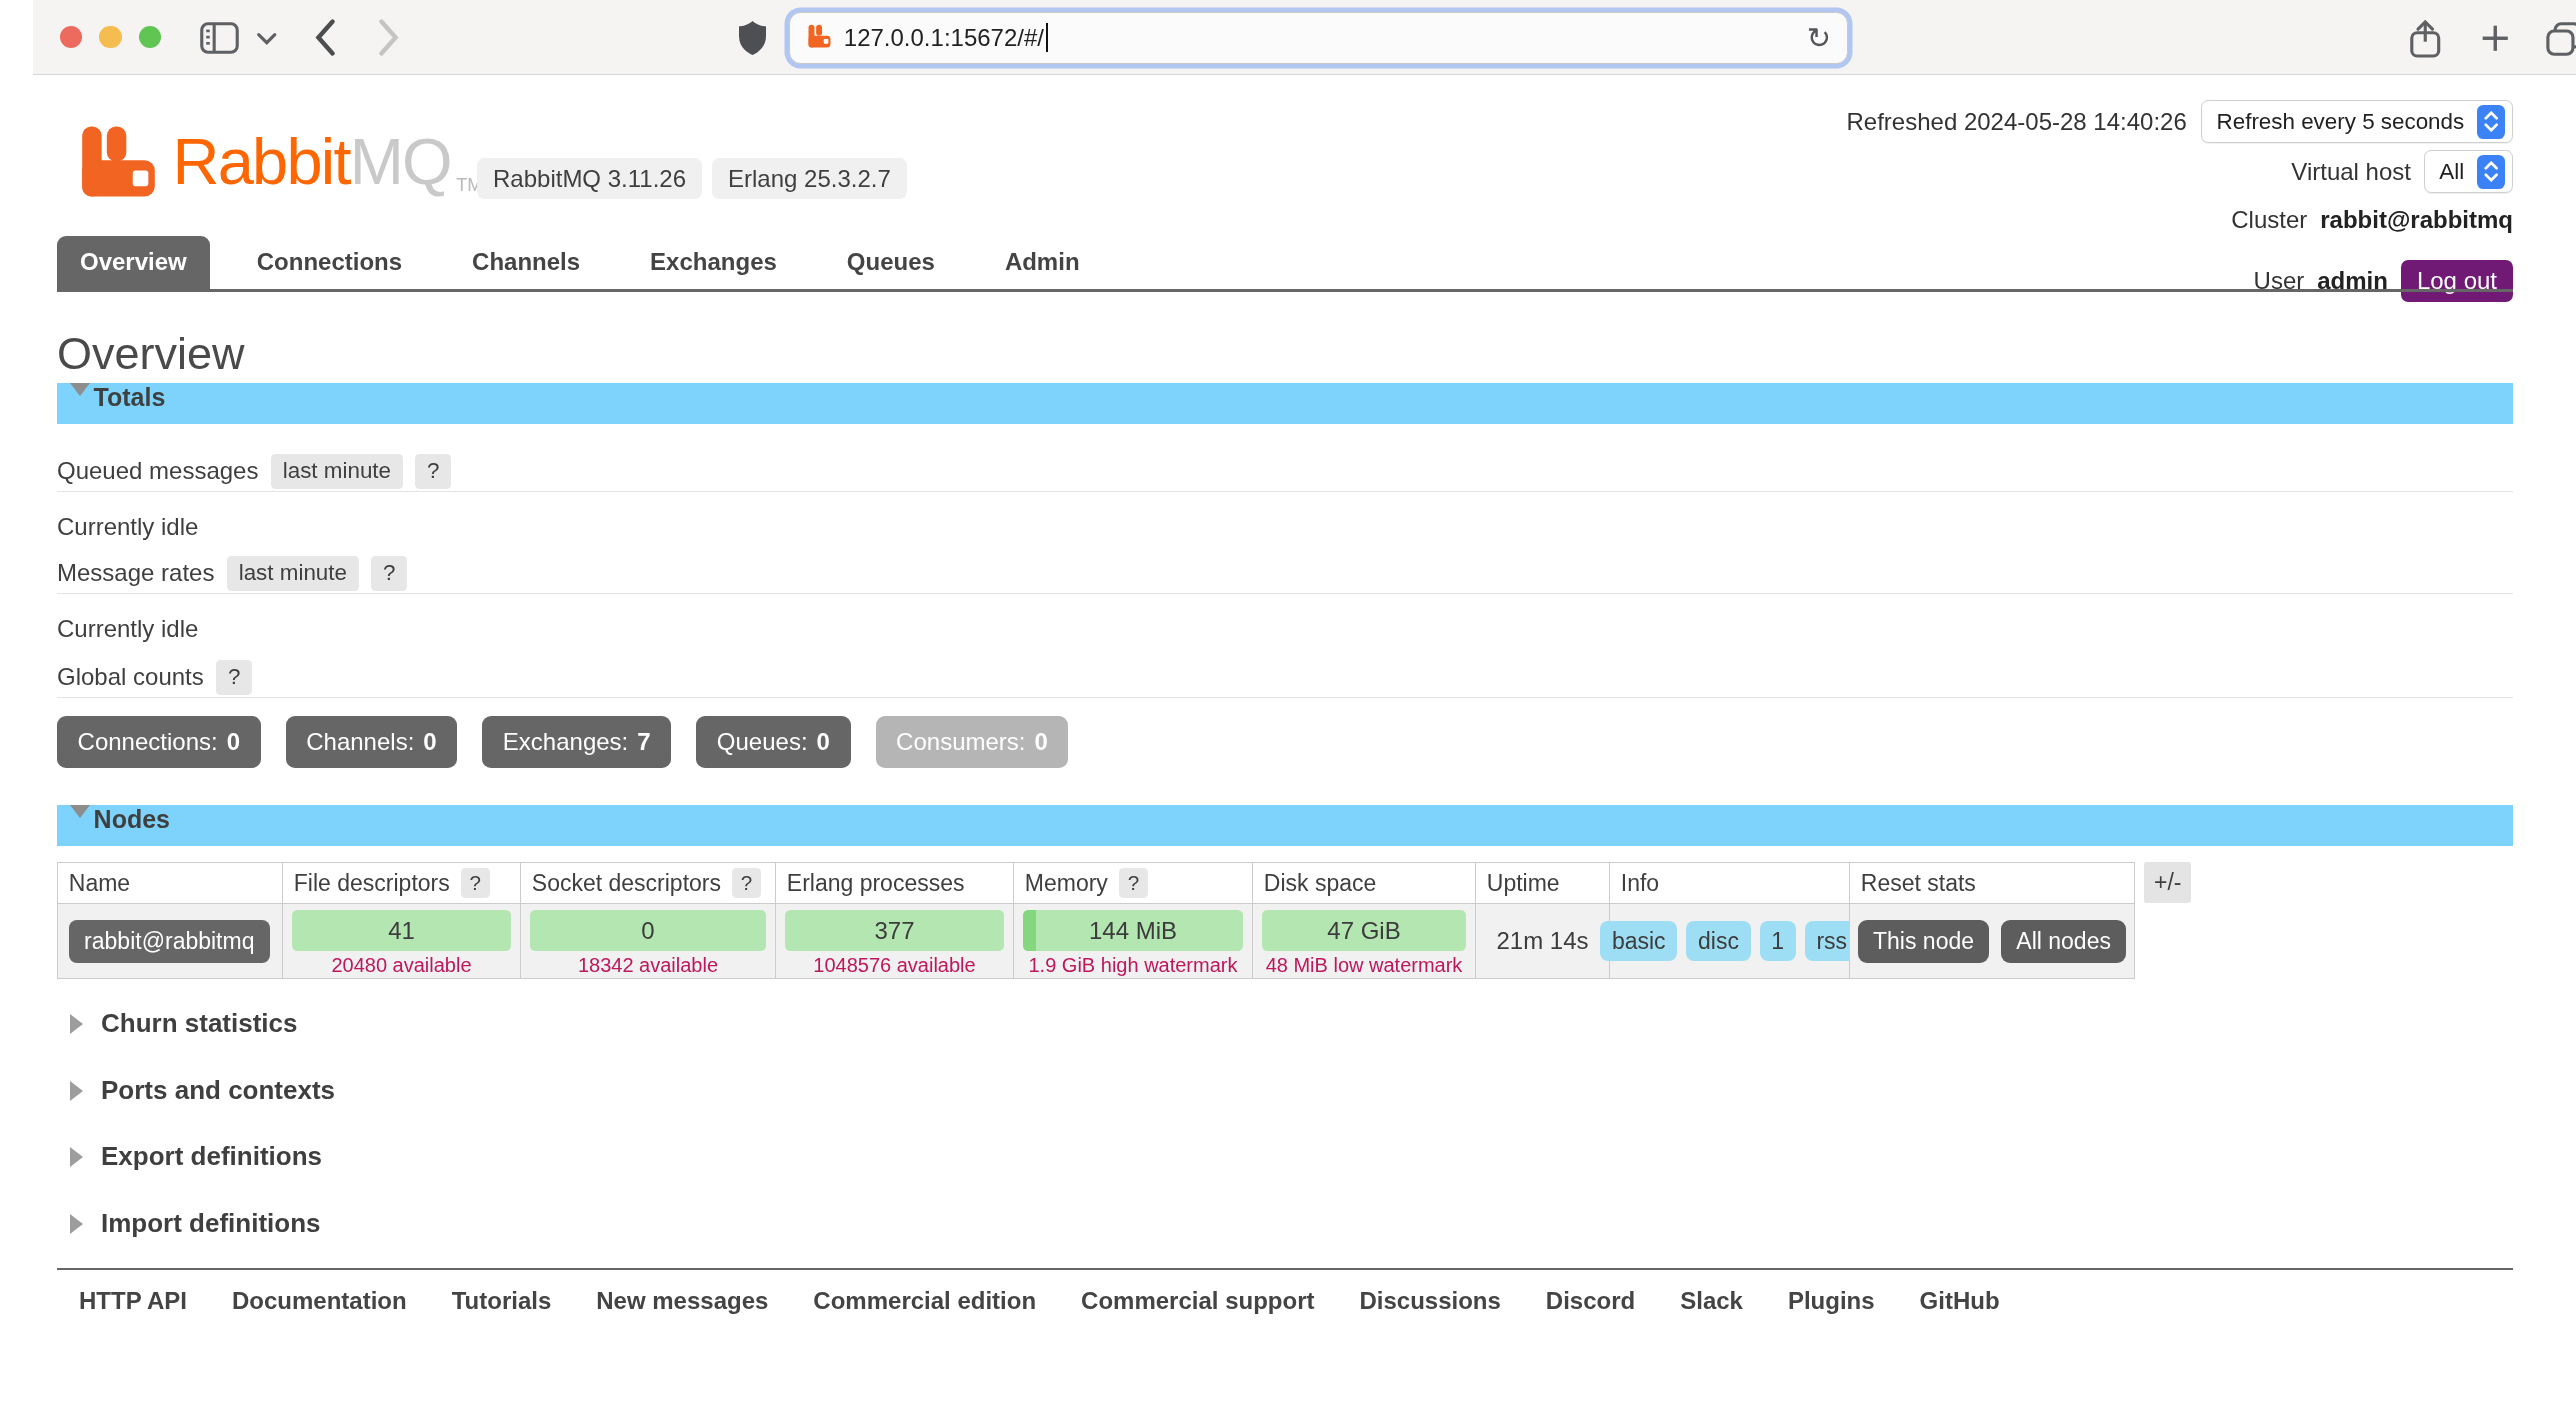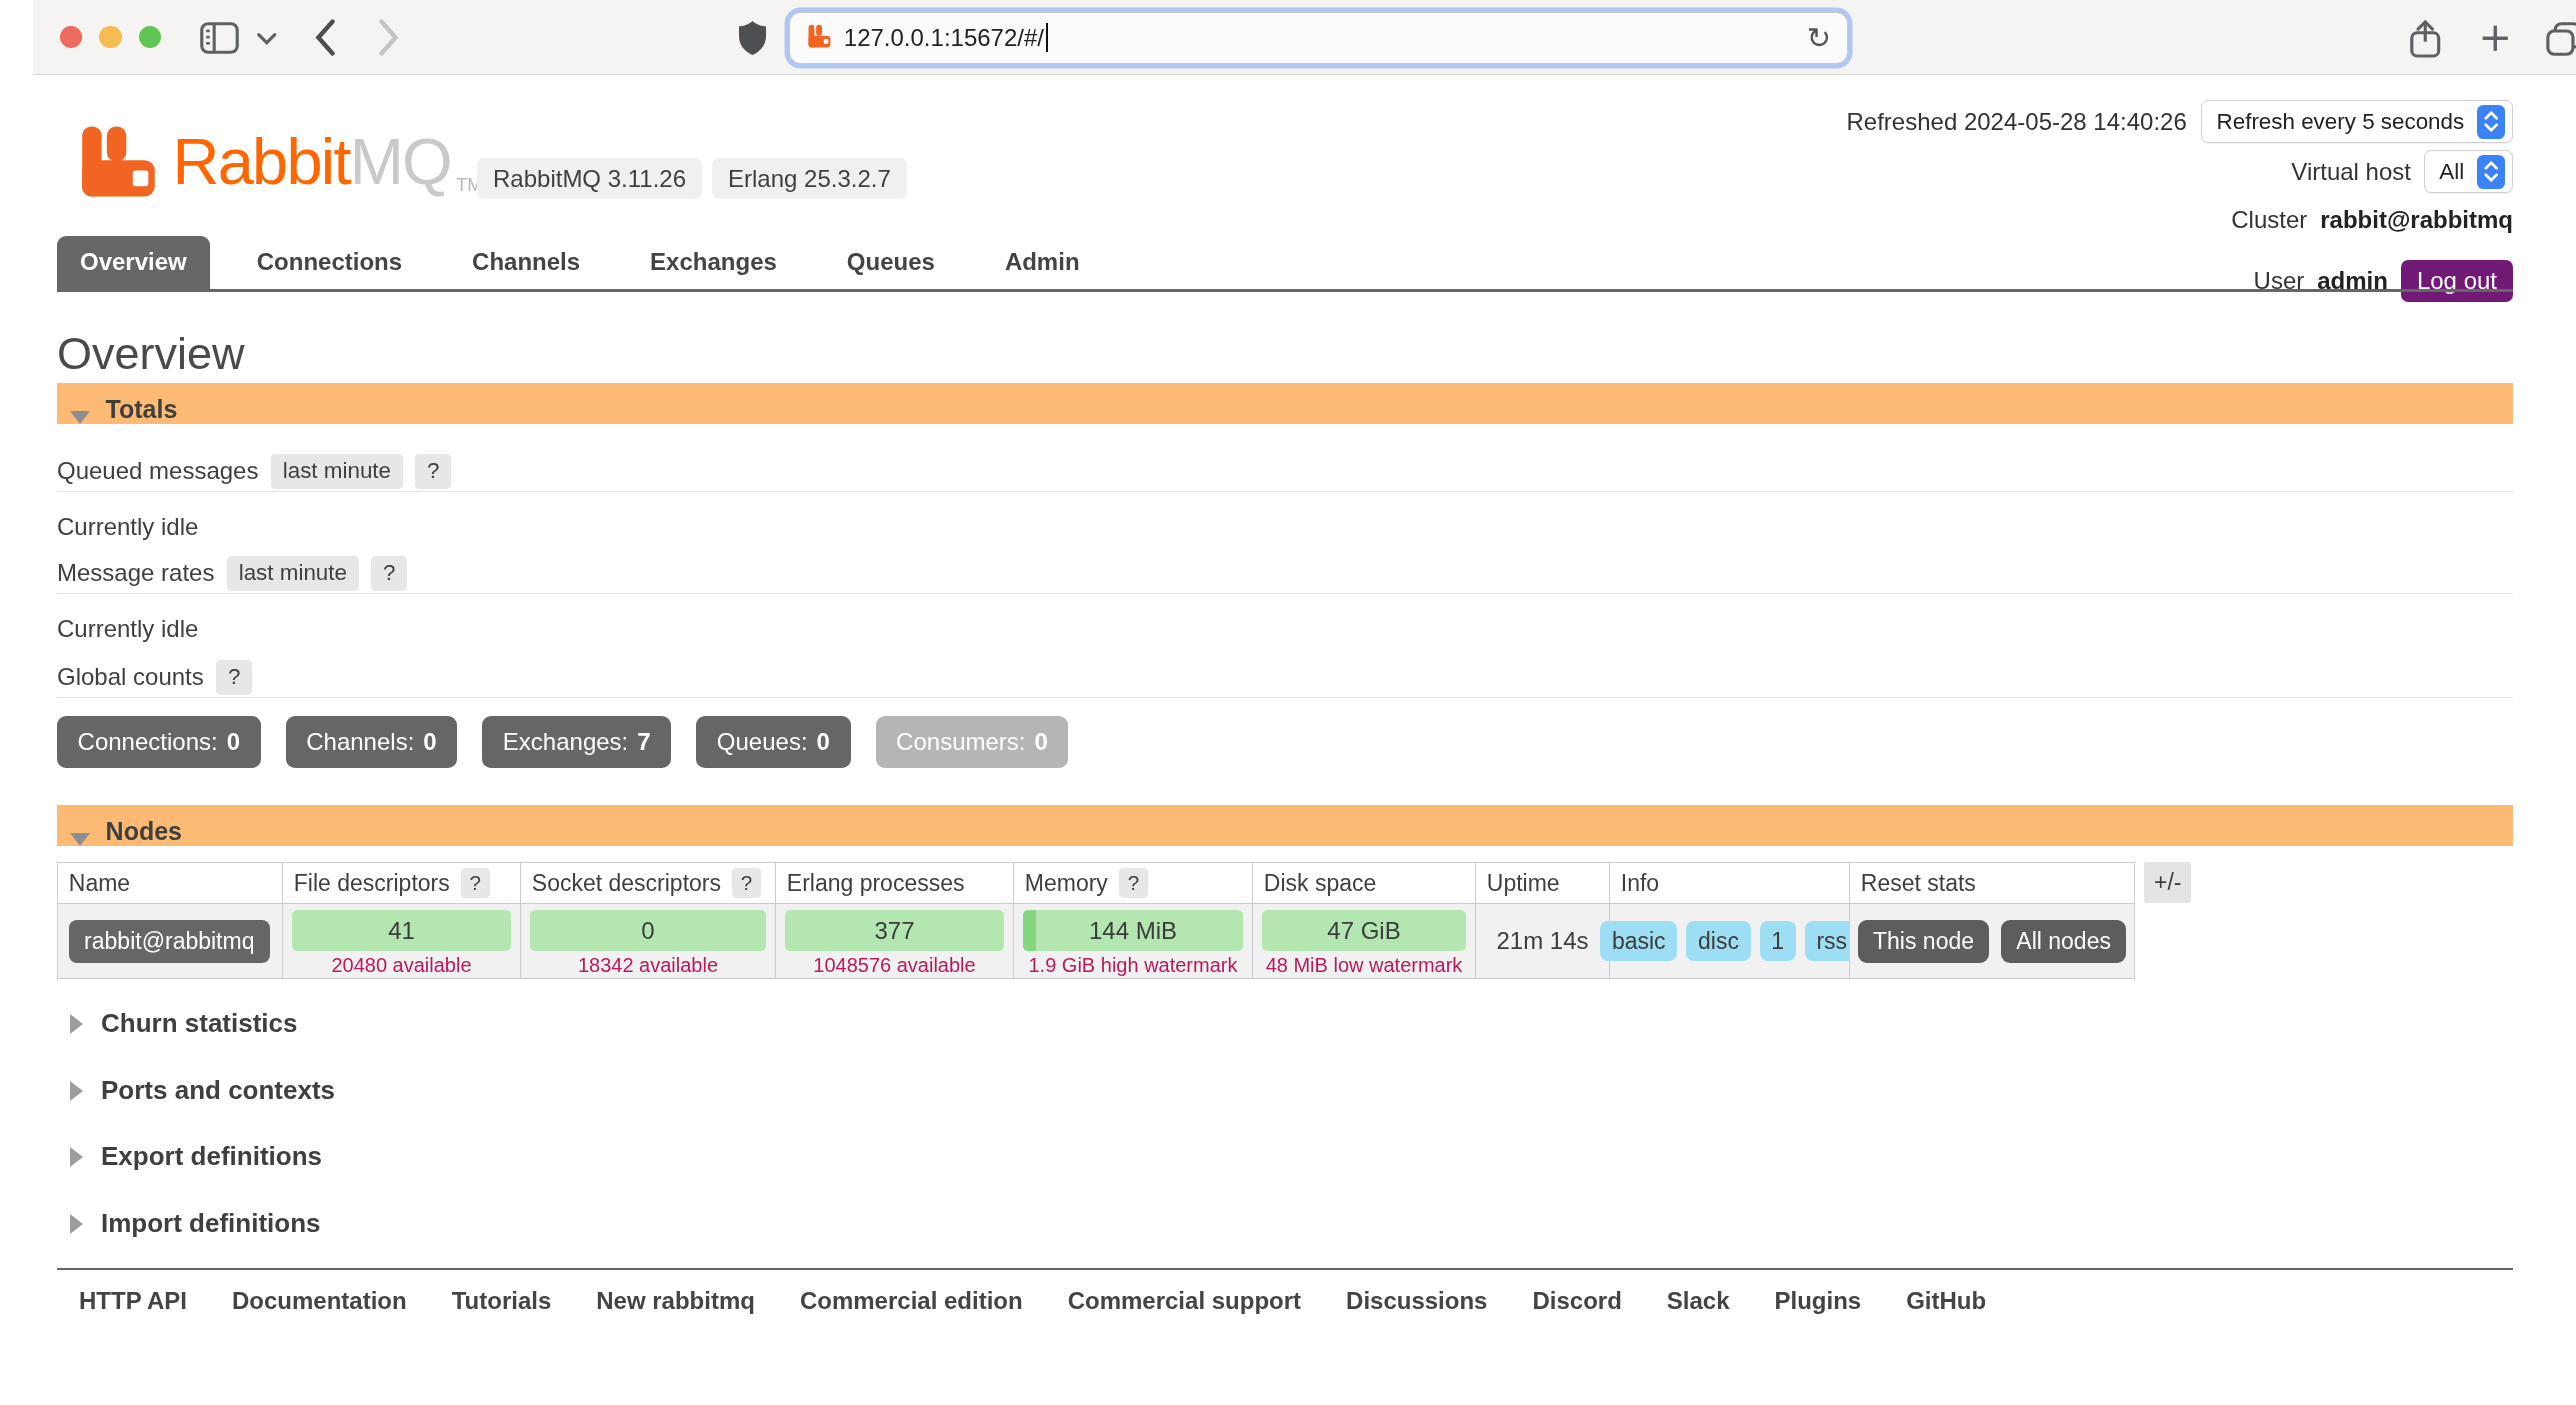--- a/index.html
+++ b/index.html
@@ -44,22 +44,22 @@
 
   
   .tabbar { position:absolute; top:160px; left:57px; right:63px; display:flex; align-items:flex-end;
     border-bottom:3.6px solid #666; height:57px; }
   .tab { font-size:24px; font-weight:bold; color:#444; padding:12.6px 23px; margin-right:24px;
     border-radius:9px 9px 0 0; }
   .tab.active { background:#666; color:#fff; }
 
   .page-title { position:absolute; left:57px; top:253px; font-size:45px; color:#4a4a4a; font-weight:normal; }
 
-  .sect-bar { position:absolute; left:57px; right:63px; height:41px; background:#fdba74;
-    display:flex; align-items:flex-end; gap:16px; padding-left:12.6px; }
+  .sect-bar { position:absolute; left:57px; right:63px; height:41px; background:#7dd3fc;
+    display:flex; align-items:flex-start; gap:4px; padding-left:12.6px; }
   .sect-title { font-size:25px; font-weight:bold; color:#3f3f3f; }
   .tri-down { width:0; height:0; border-left:10px solid transparent; border-right:10px solid transparent;
     border-top:13.5px solid #8d8d8d; }
   .tri-right { width:0; height:0; border-top:10px solid transparent; border-bottom:10px solid transparent;
     border-left:13.5px solid #9d9d9d; }
 
   .stat-row { position:absolute; left:57px; right:63px; height:41px; display:flex; align-items:center; gap:12.6px;
     border-bottom:1.8px solid #e4e4e4; font-size:24px; color:#3f3f3f; }
   .chip { background:#e7e7e7; border-radius:4.5px; padding:4.5px 11.7px; font-size:22.4px; color:#3f3f3f; }
   .idle { position:absolute; left:57px; font-size:24px; color:#3f3f3f; }
@@ -399,21 +399,21 @@
   <div class="fold" style="top:1133px;">
     <span class="tri-right"></span>
     <span class="sect-title">Import definitions</span>
   </div>
 
   <div class="footer-rule"></div>
   <div class="footer">
     <span class="flink">HTTP API</span>
     <span class="flink">Documentation</span>
     <span class="flink">Tutorials</span>
-    <span class="flink">New rabbitmq</span>
+    <span class="flink">New messages</span>
     <span class="flink">Commercial edition</span>
     <span class="flink">Commercial support</span>
     <span class="flink">Discussions</span>
     <span class="flink">Discord</span>
     <span class="flink">Slack</span>
     <span class="flink">Plugins</span>
     <span class="flink">GitHub</span>
   </div>
 </div>
 

